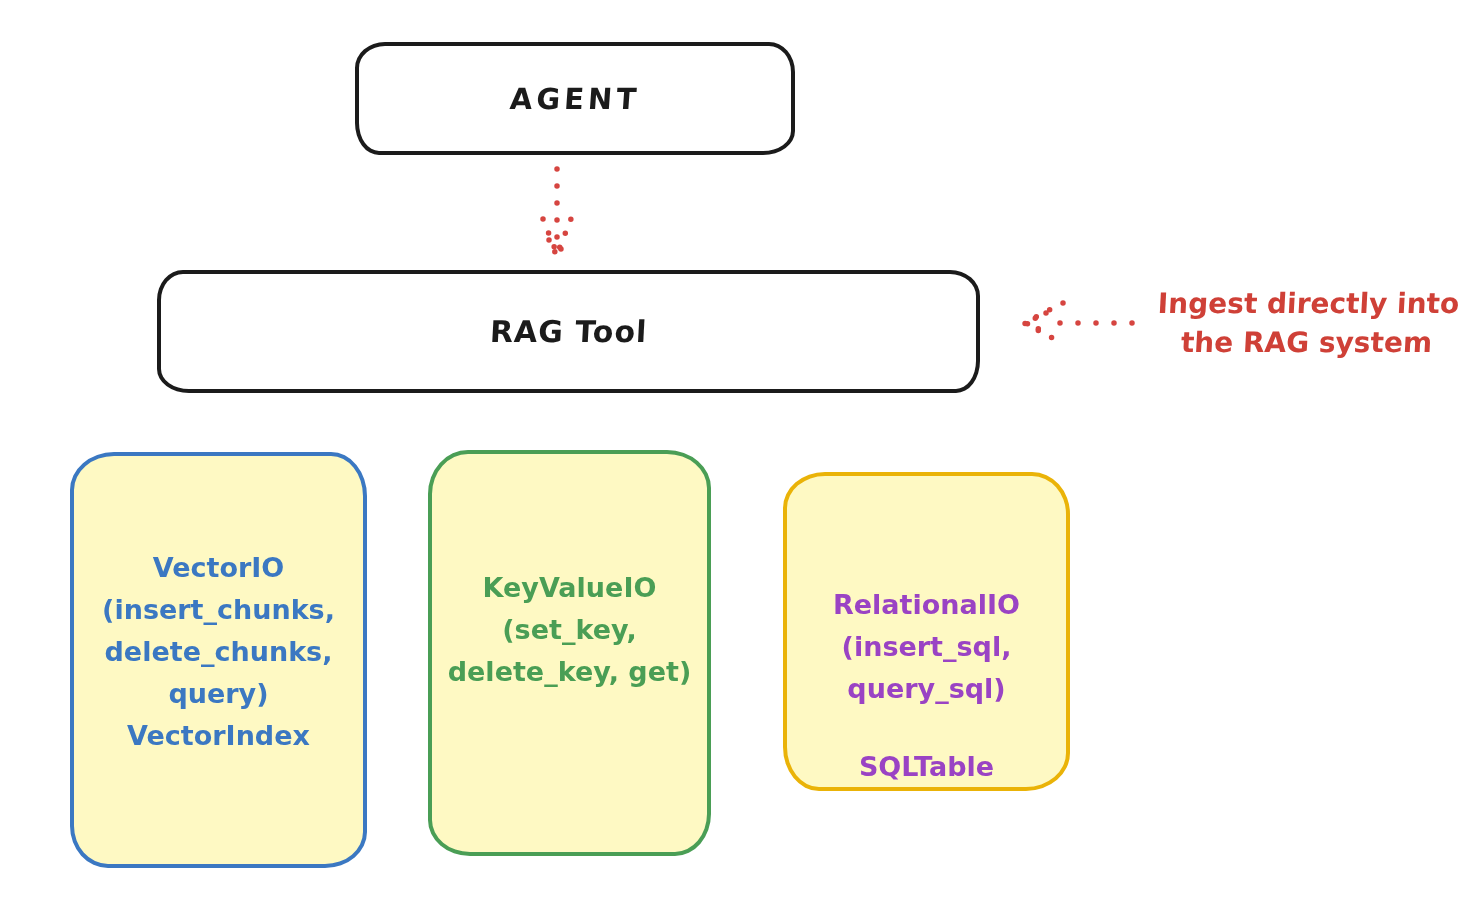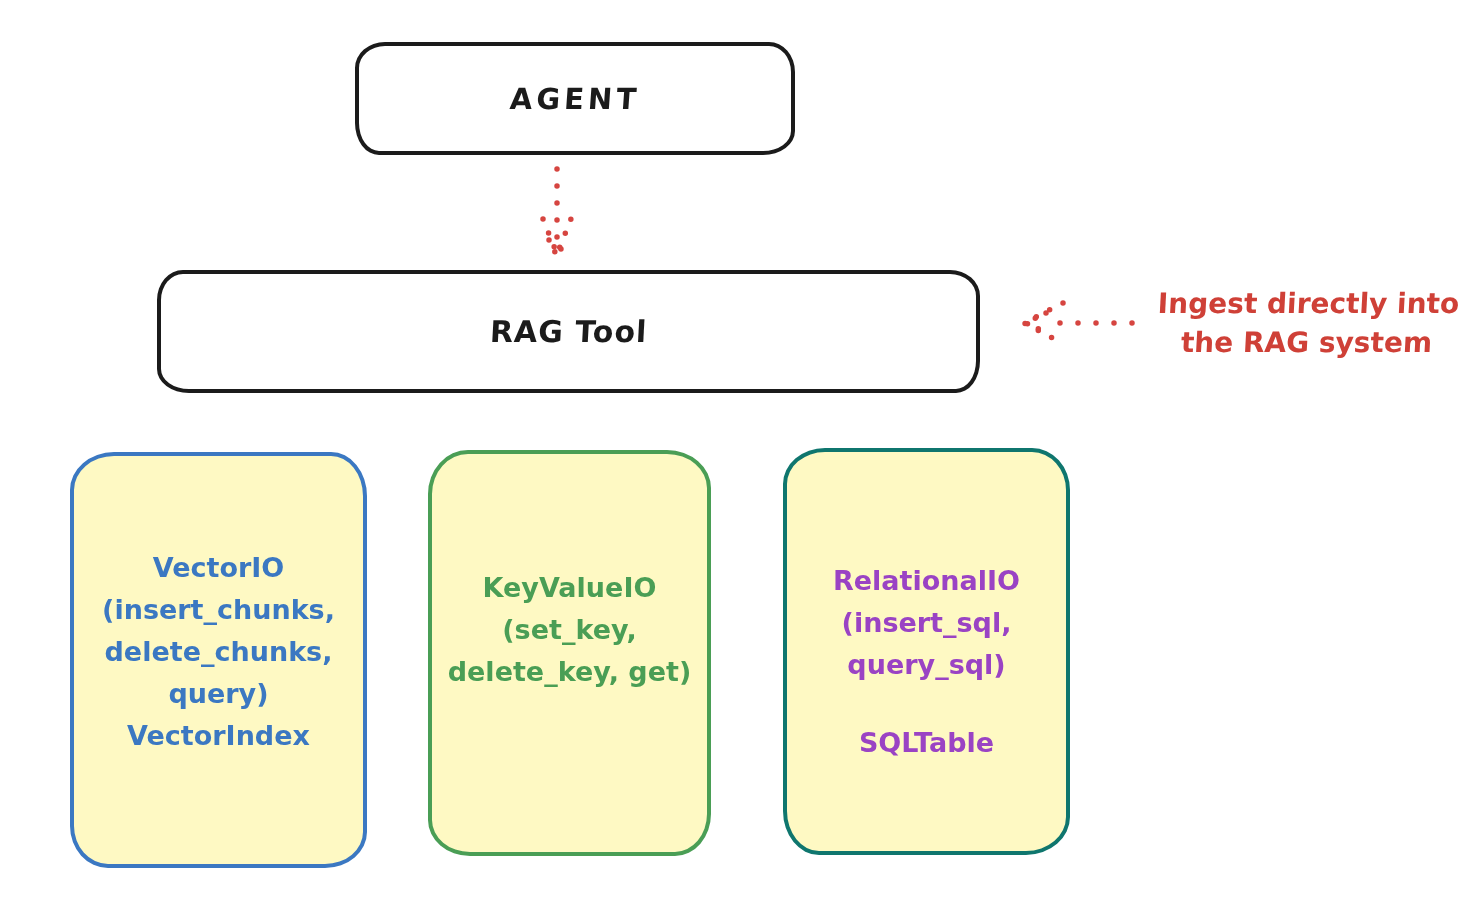--- a/index.html
+++ b/index.html
@@ -78,23 +78,23 @@
   .io-keyvalue {
     left: 428px; top: 450px;
     width: 283px; height: 406px;
     border: 4px solid #4a9e55;
     border-radius: 40px 44px 36px 42px / 44px 38px 42px 36px;
     color: #4a9e55;
     padding-top: 113px;
   }
   .io-keyvalue .io-index { margin-top: 40px; }
   .io-relational {
-    left: 783px; top: 448px;
-    width: 287px; height: 407px;
-    border: 4px solid #0f766e;
+    left: 783px; top: 472px;
+    width: 287px; height: 319px;
+    border: 4px solid #eab308;
     border-radius: 42px 38px 44px 36px / 36px 42px 38px 44px;
     color: #9a43c4;
     padding-top: 108px;
   }
   .io-relational .io-index { margin-top: 36px; }
   
   .annotation {
     position: absolute;
     left: 1135px; top: 284px;
     width: 345px;

